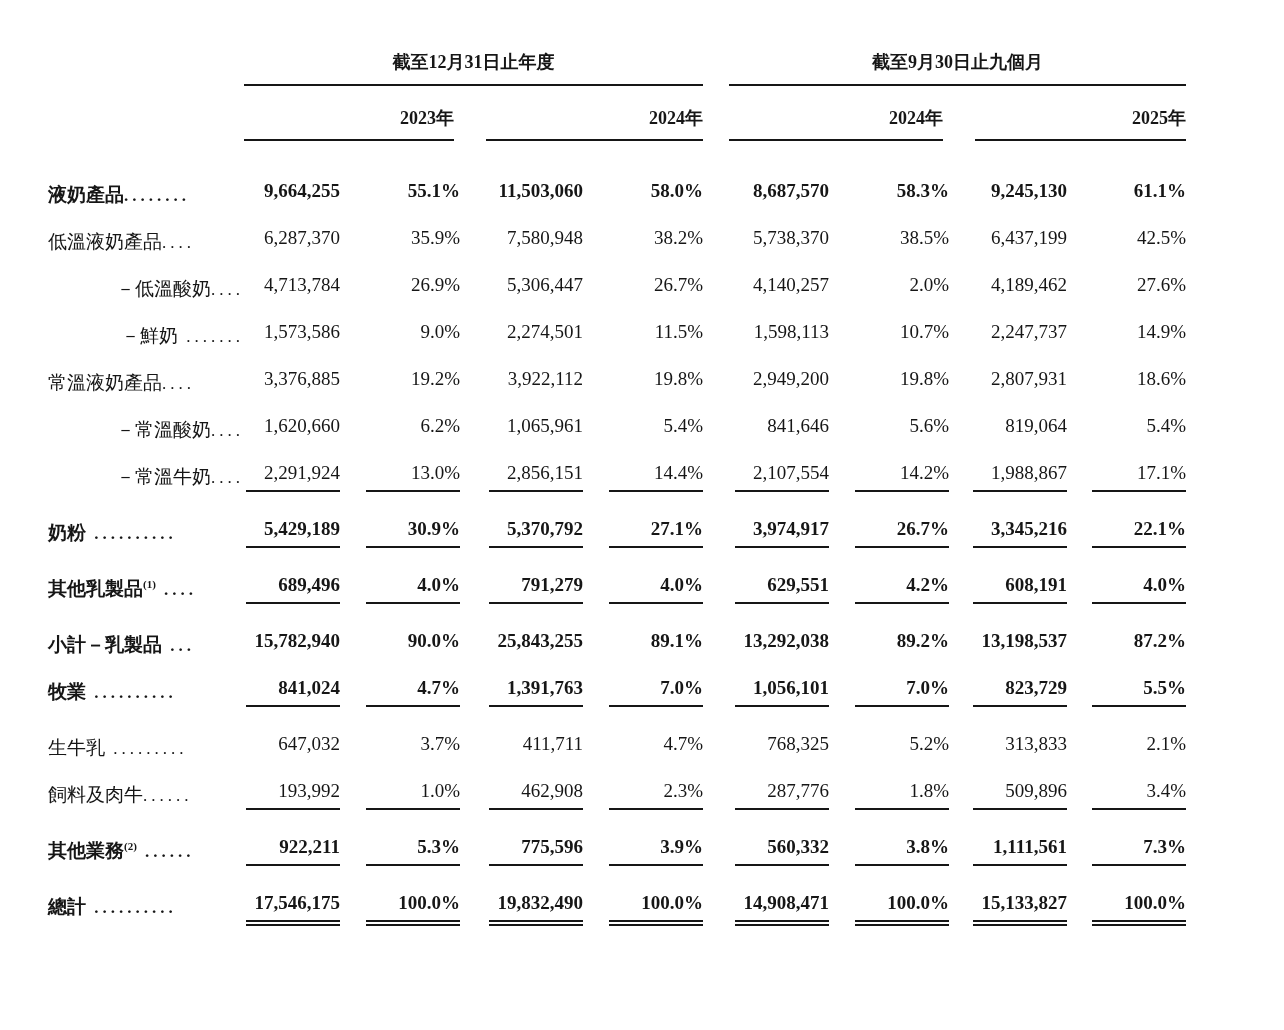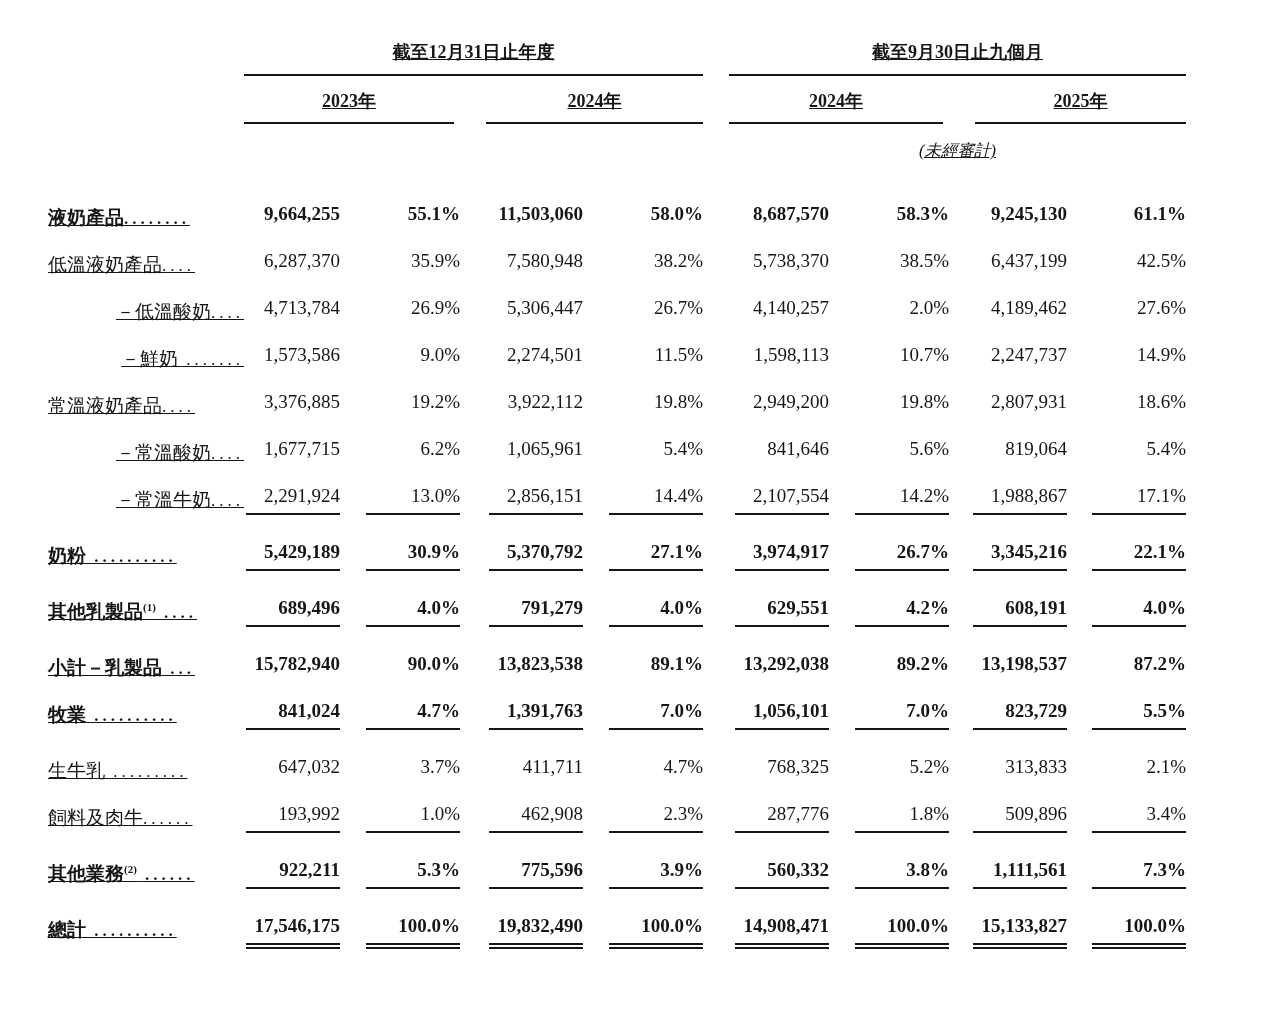--- a/index.html
+++ b/index.html
@@ -1,30 +1,30 @@
 <!DOCTYPE html>
 <html><head>
 <meta charset="utf-8">
 <style>
   html,body { margin:0; padding:0; }
   body {
     width:1284px; height:1030px; background:#ffffff; color:#161616;
     font-family:"Liberation Serif","DejaVu Serif",serif;
     overflow:hidden;
   }
-  .sheet { padding:30px 0 0 48px;text-decoration:underline; }
+  .sheet { padding:40px 0 0 48px; }
   table { border-collapse:collapse; table-layout:fixed; }
   th,td { padding:0; font-weight:normal; }
 
   
   th.group { font-size:18px; font-weight:bold; text-align:center; vertical-align:bottom; height:46px; }
   .g-wrap { padding-bottom:10px; border-bottom:2px solid #161616; }
 
   
-  th.year { vertical-align:bottom; height:48px; text-align:center; font-weight:bold; font-size:18px; }
+  th.year { vertical-align:bottom; height:55px; text-align:right; font-weight:bold; font-size:18px; }
   .y-wrap { padding-bottom:9px; border-bottom:2px solid #161616; }
   th.year.second .y-wrap { margin-left:26px; }
   th.year.first  .y-wrap { margin-right:6px; }
 
   th.unaudited { height:38px; text-align:center; font-style:italic; font-size:16.5px; vertical-align:bottom; padding-bottom:2px; }
   th.unitnote  { height:44px; text-align:center; font-style:italic; font-size:16.5px; vertical-align:bottom; padding-bottom:4px; }
   tr.spacer td { height:30px; }
 
   
   tr.data td { height:47px; vertical-align:middle; }
@@ -78,26 +78,20 @@
           <div class="y-wrap"><span>2024年</span></div>
         </th>
         <th></th>
         <th class="year first" colspan="2">
           <div class="y-wrap"><span>2024年</span></div>
         </th>
         <th class="year second" colspan="2">
           <div class="y-wrap"><span>2025年</span></div>
         </th>
       </tr>
-      <tr>
-        <th></th>
-        <th colspan="4"></th>
-        <th></th>
-        <th class="unaudited" colspan="4">(未經審計)</th>
-      </tr>
       <tr class="spacer">
           <td colspan="10"></td>
         </tr>
     </thead>
     <tbody>
         <tr class="data">
           <td class="label bold"><span>液奶產品</span><span class="dots">........</span></td>
           <td class="cell bold"><span class="num">9,664,255</span></td>
           <td class="cell bold"><span class="num">55.1%</span></td>
           <td class="cell bold"><span class="num">11,503,060</span></td>
@@ -151,21 +145,21 @@
           <td class="cell"><span class="num">3,922,112</span></td>
           <td class="cell"><span class="num">19.8%</span></td>
           <td></td>
           <td class="cell"><span class="num">2,949,200</span></td>
           <td class="cell"><span class="num">19.8%</span></td>
           <td class="cell"><span class="num">2,807,931</span></td>
           <td class="cell"><span class="num">18.6%</span></td>
         </tr>
         <tr class="data">
           <td class="label indent"><span>－常溫酸奶</span><span class="dots">....</span></td>
-          <td class="cell"><span class="num">1,677,715</span></td>
+          <td class="cell"><span class="num">1,620,660</span></td>
           <td class="cell"><span class="num">6.2%</span></td>
           <td class="cell"><span class="num">1,065,961</span></td>
           <td class="cell"><span class="num">5.4%</span></td>
           <td></td>
           <td class="cell"><span class="num">841,646</span></td>
           <td class="cell"><span class="num">5.6%</span></td>
           <td class="cell"><span class="num">819,064</span></td>
           <td class="cell"><span class="num">5.4%</span></td>
         </tr>
         <tr class="data">
@@ -201,21 +195,21 @@
           <td></td>
           <td class="cell bold"><span class="num ul">629,551</span></td>
           <td class="cell bold"><span class="num ul">4.2%</span></td>
           <td class="cell bold"><span class="num ul">608,191</span></td>
           <td class="cell bold"><span class="num ul">4.0%</span></td>
         </tr>
         <tr class="data sp">
           <td class="label bold"><span>小計－乳製品</span><span class="dots"> ...</span></td>
           <td class="cell bold"><span class="num">15,782,940</span></td>
           <td class="cell bold"><span class="num">90.0%</span></td>
-          <td class="cell bold"><span class="num">13,823,538</span></td>
+          <td class="cell bold"><span class="num">25,843,255</span></td>
           <td class="cell bold"><span class="num">89.1%</span></td>
           <td></td>
           <td class="cell bold"><span class="num">13,292,038</span></td>
           <td class="cell bold"><span class="num">89.2%</span></td>
           <td class="cell bold"><span class="num">13,198,537</span></td>
           <td class="cell bold"><span class="num">87.2%</span></td>
         </tr>
         <tr class="data">
           <td class="label bold"><span>牧業</span><span class="dots"> ..........</span></td>
           <td class="cell bold"><span class="num ul">841,024</span></td>

